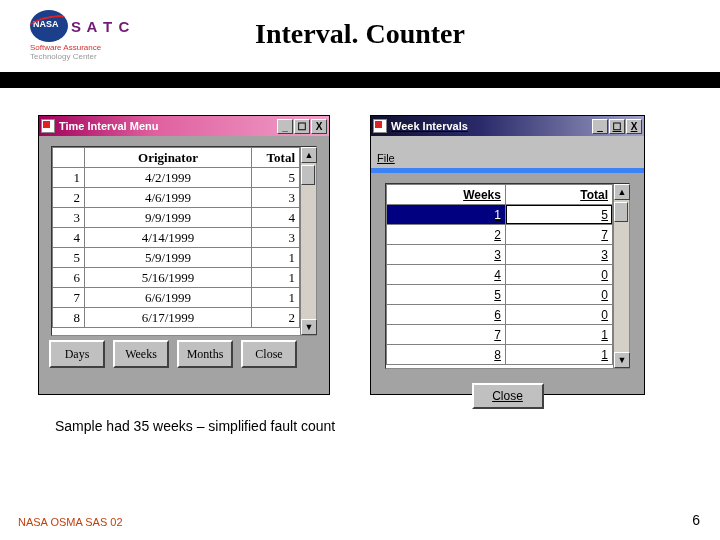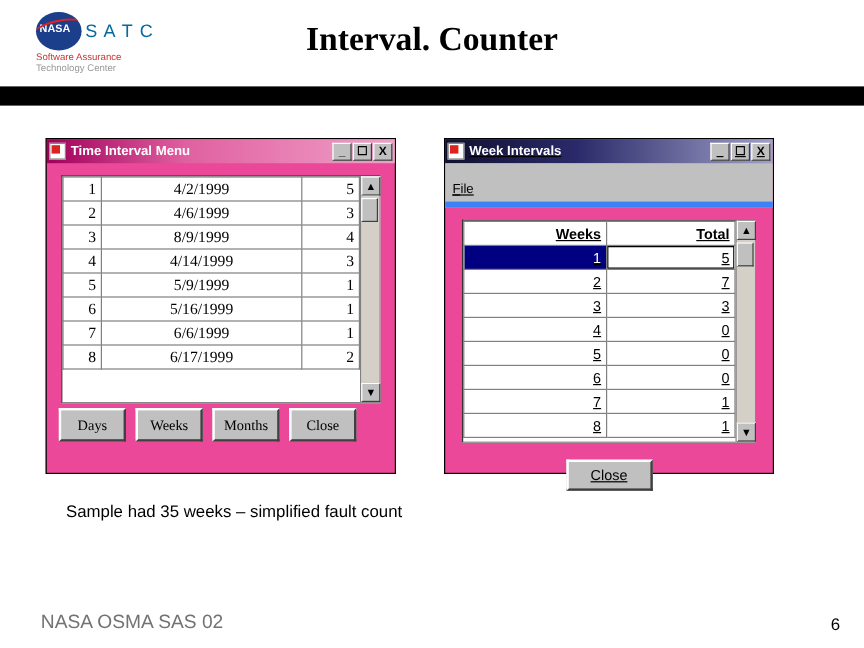--- a/index.html
+++ b/index.html
@@ -35,39 +35,39 @@
     letter-spacing: 0;
   }
   .nasa-ball::after {
     content: "";
     position: absolute; left: -4px; top: 6px; width: 50px; height: 20px;
     border-top: 2px solid #d22;
     border-radius: 50%;
     transform: rotate(-10deg);
   }
   .satc {
-    color: #0369a1; font-weight: normal; font-size: 15px;
+    color: #701a75; font-weight: bold; font-size: 15px;
     letter-spacing: 1px;
   }
   .logo-sub1 { color: #c33; font-size: 8px; margin-top: 1px; }
   .logo-sub2 { color: #999; font-size: 8px; }
   .slide-title {
     position: absolute; left: 0; top: 18px; width: 720px;
     text-align: center;
     font-family: "Times New Roman", serif;
     font-size: 28px; font-weight: bold;
   }
   .black-bar {
     position: absolute; left: 0; top: 72px; width: 720px; height: 16px;
     background: #000;
   }
   
   .win {
     position: absolute;
-    background: #ec4899;
+    background: #a3a3a3;
     border: 1px solid #000;
   }
   .win-left { left: 38px; top: 115px; width: 292px; height: 280px; }
   .win-right { left: 370px; top: 115px; width: 275px; height: 280px; text-decoration: underline; }
   .titlebar {
     height: 20px;
     display: flex; align-items: center;
     color: #fff; font-size: 11px; font-weight: bold;
     padding: 0 2px 0 2px;
   }
@@ -166,21 +166,21 @@
     cursor:pointer;
   }
   .btn-sm { width:56px; height:28px; font-family:"Times New Roman",serif; }
   .btn-close-right { width:72px; height:26px; font-family: Arial, sans-serif; }
   .caption {
     position:absolute; left: 55px; top: 418px;
     font-family:Liberation Sans, sans-serif; font-size: 14px; text-align: center;
   }
   .footer-left {
     position:absolute; left:18px; bottom:12px;
-    font-size:16px; color:#737373;margin-left:16px;
+    font-size:11px; color:#c2410c;
   }
   .footer-right {
     position:absolute; right:20px; bottom:12px;
     font-size:14px; color:#000;
   }
 </style>
 </head>
 <body>
 
 <div class="logo-area">
@@ -200,33 +200,38 @@
     <span class="title-icon"></span>
     <span>Time Interval Menu</span>
     <span class="title-spacer"></span>
     <span class="ctrlbtn">_</span>
     <span class="ctrlbtn">☐</span>
     <span class="ctrlbtn">X</span>
   </div>
   <div class="grid-wrap grid-wrap-left">
     <table class="grid">
       <tbody>
+          <tr>
+        <th class="rownum"></th>
+        <th>Originator</th>
+        <th class="tot">Total</th>
+      </tr>
       <tr>
             <td class="rownum">1</td>
             <td class="txt">4/2/1999</td>
             <td class="tot">5</td>
           </tr>
       <tr>
             <td class="rownum">2</td>
             <td class="txt">4/6/1999</td>
             <td class="tot">3</td>
           </tr>
       <tr>
             <td class="rownum">3</td>
-            <td class="txt">8/9/1999</td>
+            <td class="txt">9/9/1999</td>
             <td class="tot">4</td>
           </tr>
       <tr>
             <td class="rownum">4</td>
             <td class="txt">4/14/1999</td>
             <td class="tot">3</td>
           </tr>
       <tr>
             <td class="rownum">5</td>
             <td class="txt">5/9/1999</td>

